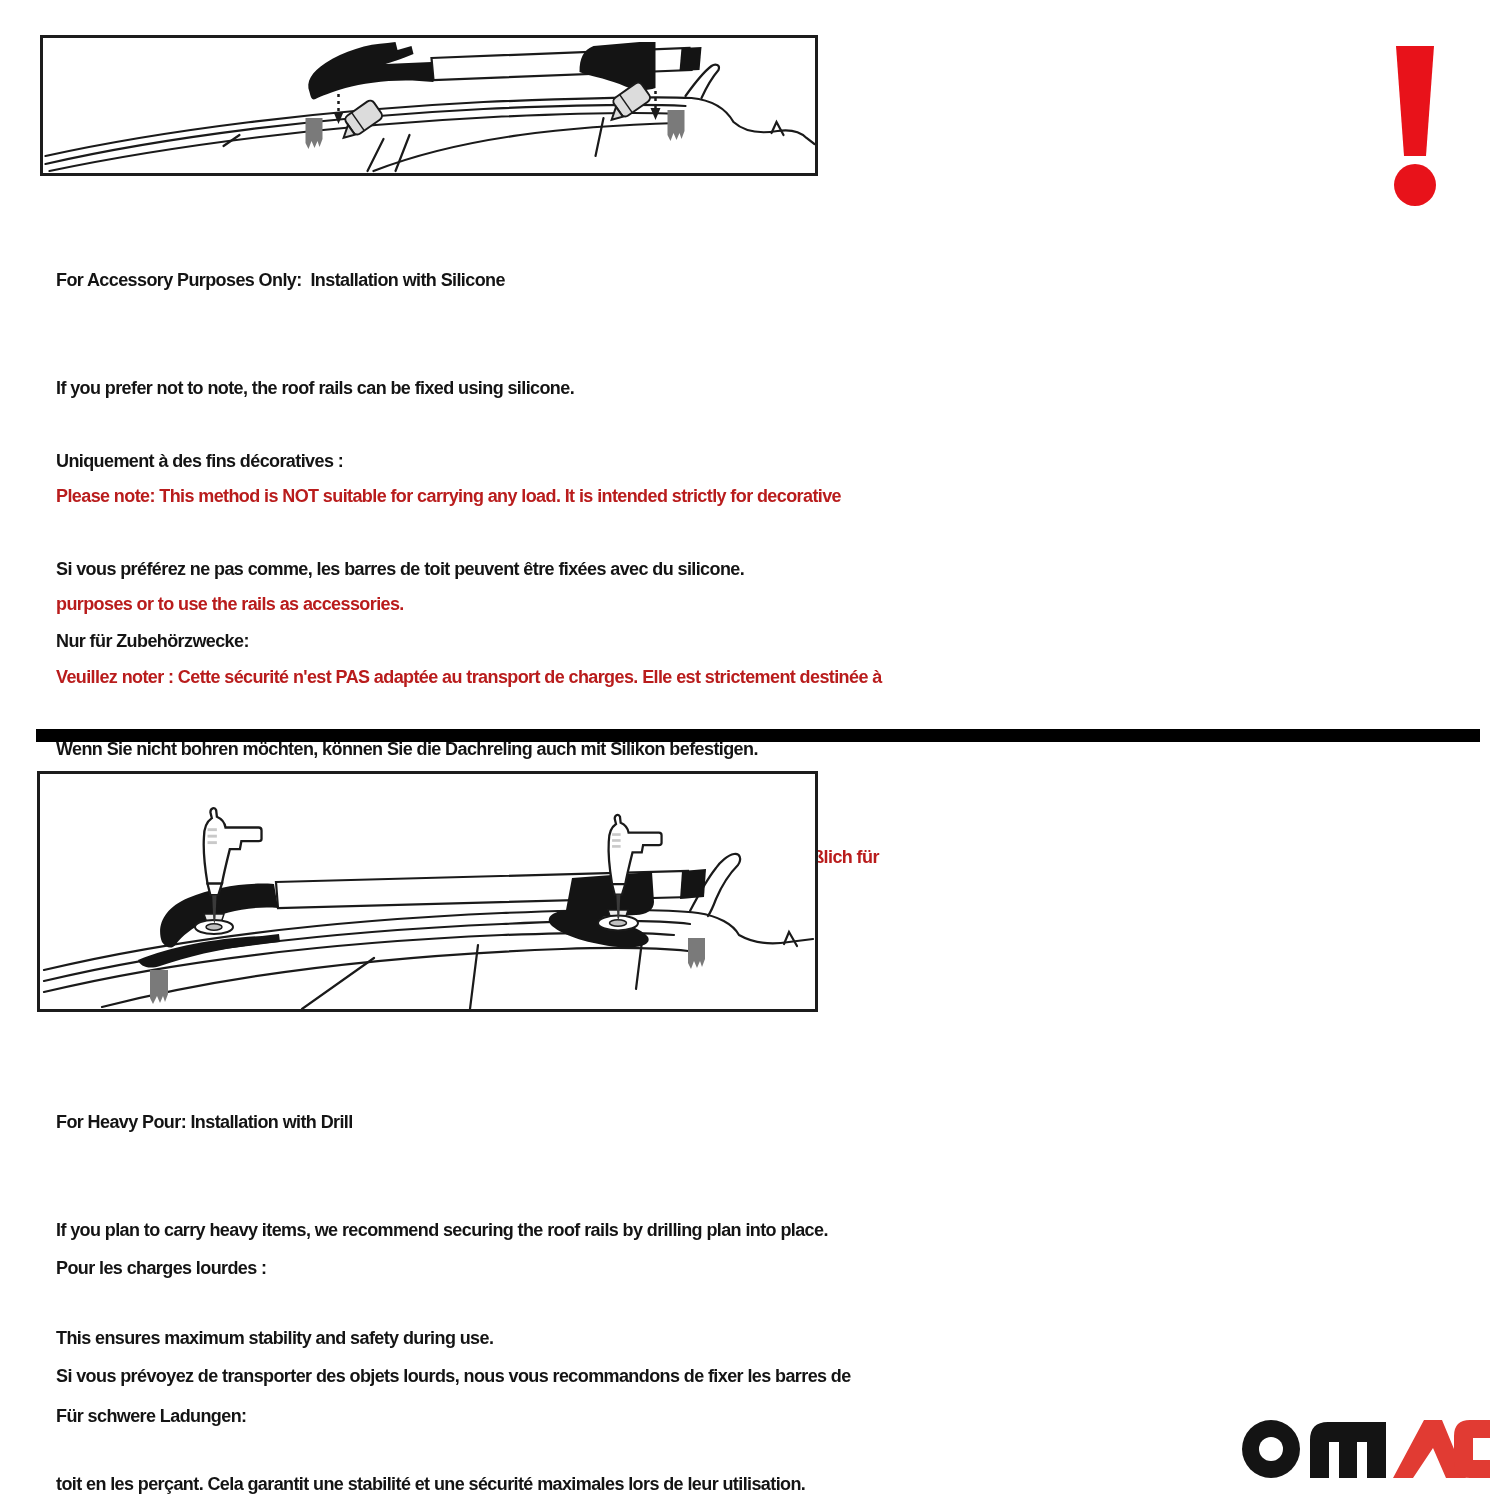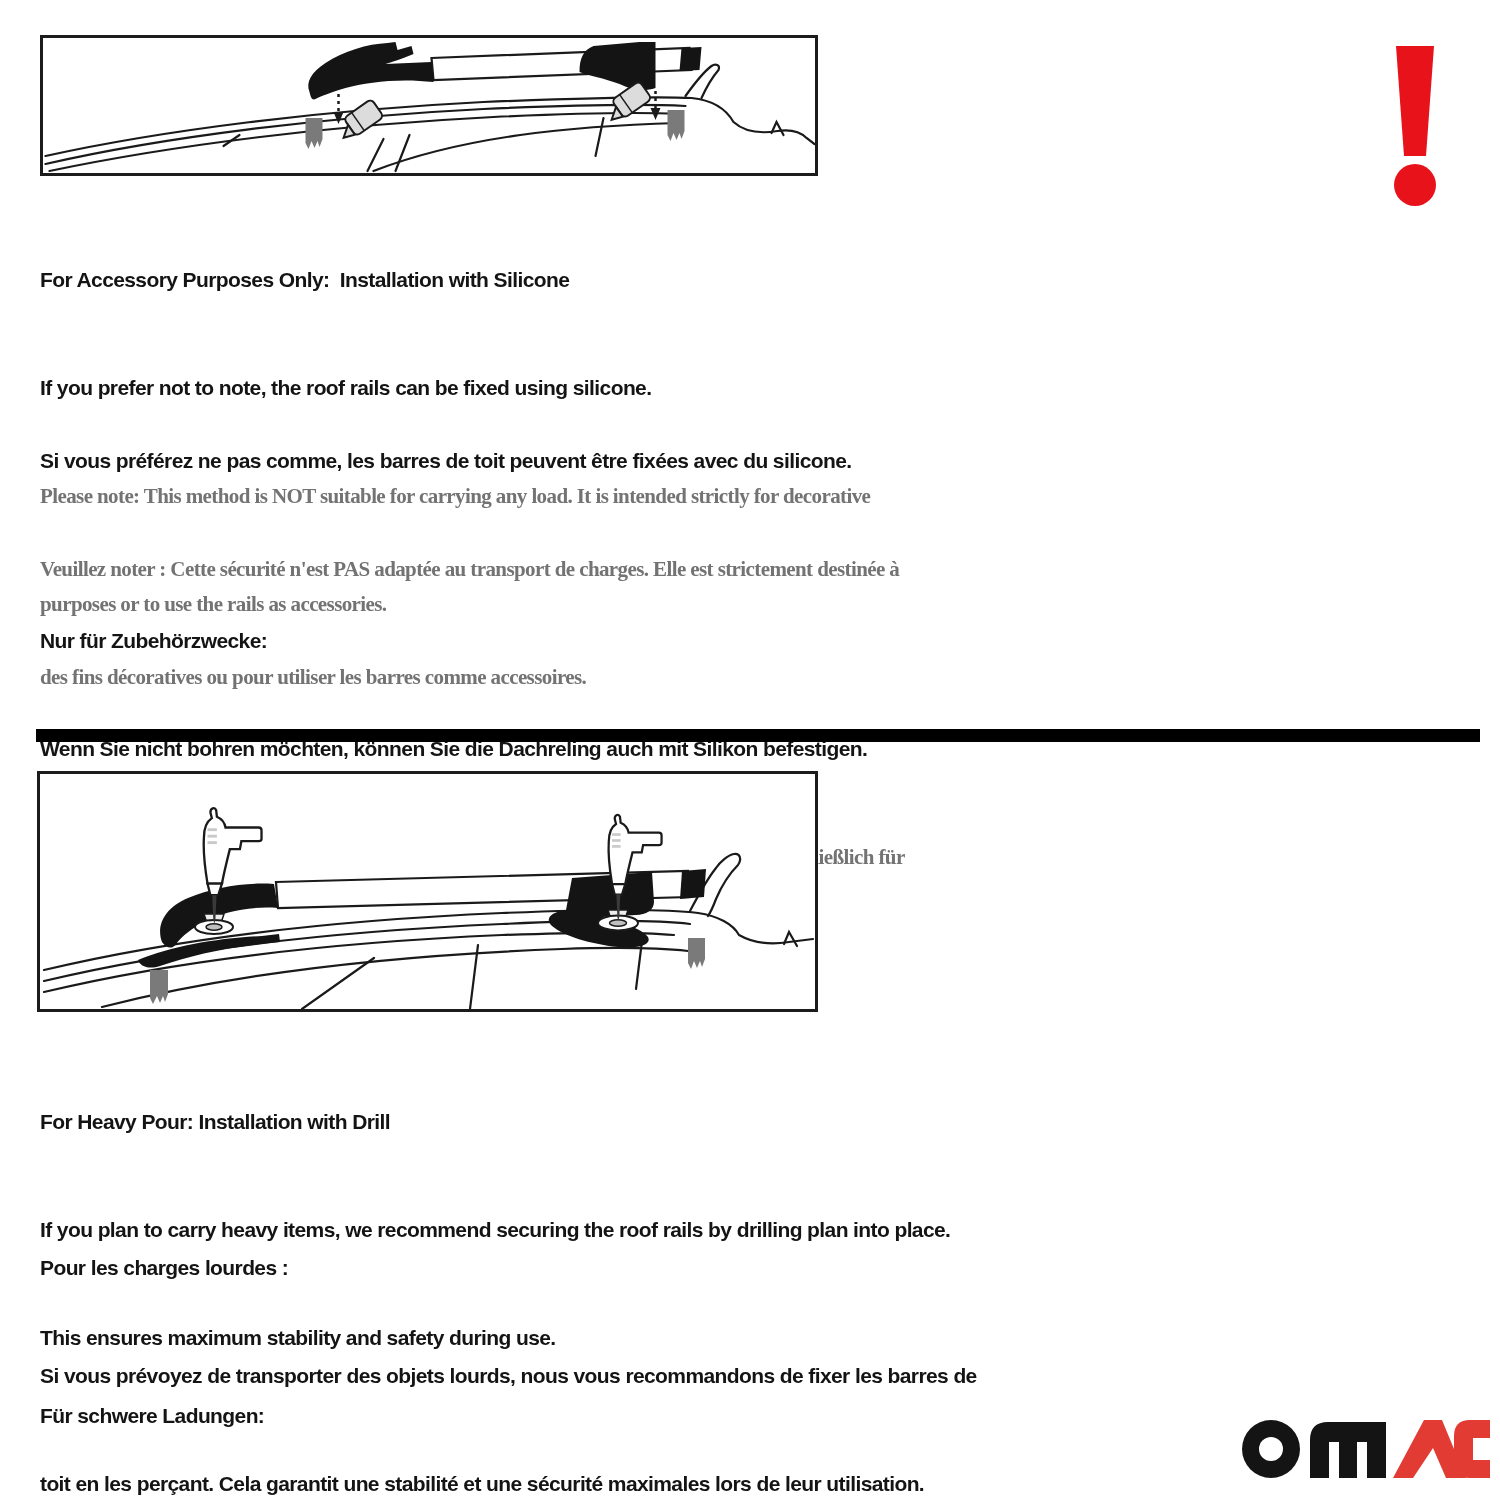--- a/index.html
+++ b/index.html
@@ -2,24 +2,24 @@
 <html><head>
 <meta charset="utf-8">
 <style>
   html,body{margin:0;padding:0;background:#ffffff;}
   .page{position:relative;width:1500px;height:1500px;background:#ffffff;overflow:hidden;
         font-family:"Liberation Sans",sans-serif;}
   .illus-box{position:absolute;border:3px solid #1c1c1c;background:#fff;box-sizing:border-box;}
   .illus-box svg{display:block;width:100%;height:100%;}
   .box1{left:40px;top:35px;width:778px;height:141px;}
   .box2{left:37px;top:771px;width:781px;height:241px;}
-  .tb{position:absolute;left:40px;font-weight:700;font-size:21px;line-height:36px;
+  .tb{position:absolute;left:56px;font-weight:700;font-size:18px;line-height:36px;
       letter-spacing:-0.6px;color:#141414;white-space:pre;}
   .tb .line{height:36px;}
-  .red{color:#737373;font-family:Liberation Serif, serif;}
+  .red{color:#b91c1c;}
   .divider{position:absolute;left:36px;top:729px;width:1444px;height:13px;background:#000;}
   .excl{position:absolute;left:1392px;top:44px;width:46px;height:166px;}
   .logo{position:absolute;left:1240px;top:1408px;width:250px;height:72px;}
 </style>
 </head>
 <body>
 
 <div class="page">
 
   <div class="illus-box box1">
@@ -69,20 +69,21 @@
   </svg>
 
   <div class="tb" style="top:190px;">
     <div class="line">For Accessory Purposes Only:  Installation with Silicone</div>
     <div class="line">If you prefer not to note, the roof rails can be fixed using silicone.</div>
     <div class="line red">Please note: This method is NOT suitable for carrying any load. It is intended strictly for decorative</div>
     <div class="line red">purposes or to use the rails as accessories.</div>
   </div>
 
   <div class="tb" style="top:371px;">
+    <div class="line">Uniquement à des fins décoratives :</div>
     <div class="line">Si vous préférez ne pas comme, les barres de toit peuvent être fixées avec du silicone.</div>
     <div class="line red">Veuillez noter : Cette sécurité n'est PAS adaptée au transport de charges. Elle est strictement destinée à</div>
     <div class="line red">des fins décoratives ou pour utiliser les barres comme accessoires.</div>
   </div>
 
   <div class="tb" style="top:551px;">
     <div class="line">Nur für Zubehörzwecke:</div>
     <div class="line">Wenn Sie nicht bohren möchten, können Sie die Dachreling auch mit Silikon befestigen.</div>
     <div class="line red">Bitte beachten Sie: Diese Methode ist NICHT geeignet, um eine Last zu tragen. Sie ist ausschließlich für</div>
     <div class="line red">dekorative Zwecke oder zur Verwendung der Schienen als Zubehör gedacht.</div>

